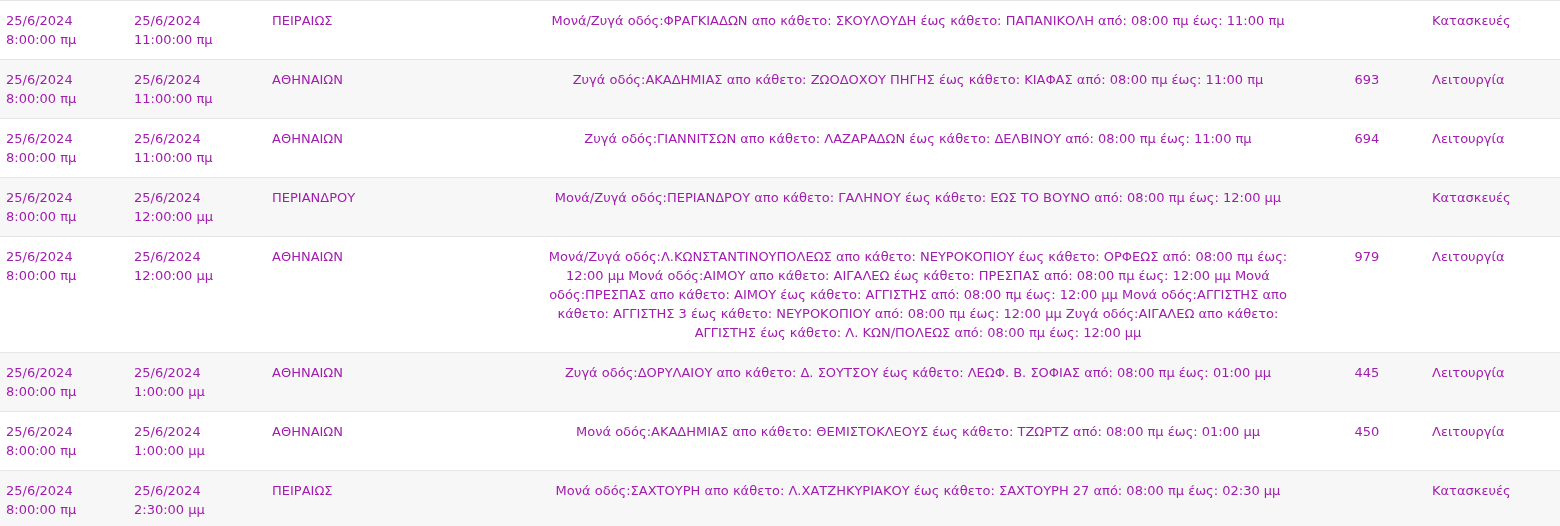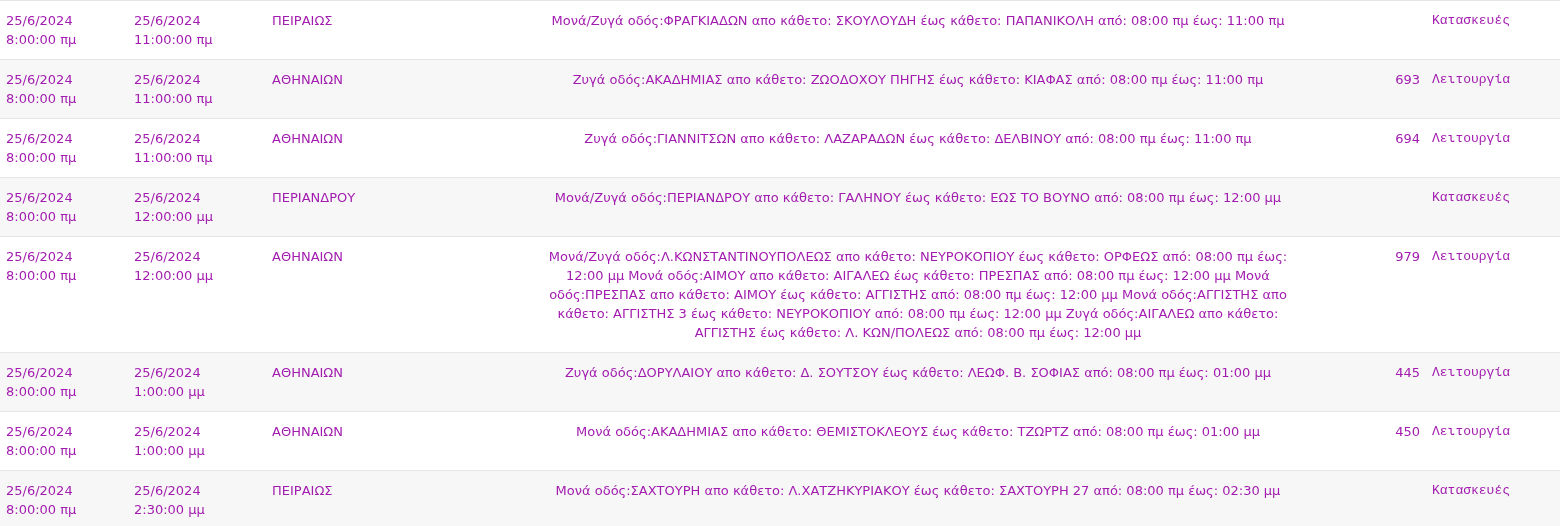--- a/index.html
+++ b/index.html
@@ -51,27 +51,26 @@
   }
   td.muni-cell {
     padding-left: 6px;
   }
   td.desc-cell {
     padding-left: 2px;
     padding-right: 18px;
     text-align: center;
   }
   td.num-cell {
-    text-align: right;
+    text-align: center;
     padding-left: 0px;
   }
   td.type-cell {
     padding-left: 0px;
     white-space: nowrap;
-    font-family: Liberation Mono, monospace;
   }
 </style>
 </head>
 <body>
 
 <div class="table-wrap">
   <table class="schedule">
     <colgroup>
       <col class="c-from">
       <col class="c-to">

